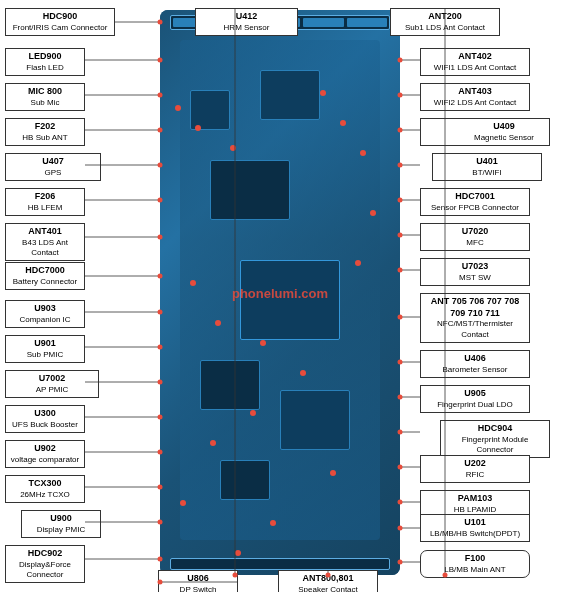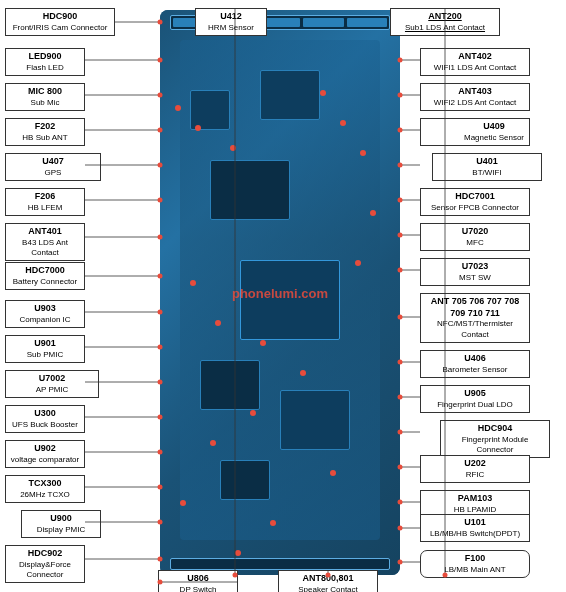--- a/index.html
+++ b/index.html
@@ -120,25 +120,25 @@
     </div>
 
     <div class="watermark">phonelumi.com</div>
   </div>
 
   <div id="labels-container">
       <div class="label-box" style="left: 5px; top: 8px; width: 110px; min-height: 28px;">
         <div class="main">HDC900</div>
         <div class="sub">Front/IRIS Cam Connector</div>
       </div>
-      <div class="label-box" style="left: 195px; top: 8px; width: 72px; min-height: 28px;">
+      <div class="label-box" style="left: 195px; top: 8px; width: 103px; min-height: 28px;">
         <div class="main">U412</div>
         <div class="sub">HRM Sensor</div>
       </div>
-      <div class="label-box" style="left: 390px; top: 8px; width: 110px; min-height: 28px; text-decoration: underline;">
+      <div class="label-box" style="left: 390px; top: 8px; width: 110px; min-height: 28px;">
         <div class="main">ANT200</div>
         <div class="sub">Sub1 LDS Ant Contact</div>
       </div>
       <div class="label-box" style="left: 5px; top: 48px; width: 80px; min-height: 24px;">
         <div class="main">LED900</div>
         <div class="sub">Flash LED</div>
       </div>
       <div class="label-box" style="left: 420px; top: 48px; width: 110px; min-height: 24px;">
         <div class="main">ANT402</div>
         <div class="sub">WIFI1 LDS Ant Contact</div>
@@ -148,21 +148,21 @@
         <div class="sub">Sub Mic</div>
       </div>
       <div class="label-box" style="left: 420px; top: 83px; width: 110px; min-height: 24px;">
         <div class="main">ANT403</div>
         <div class="sub">WIFI2 LDS Ant Contact</div>
       </div>
       <div class="label-box" style="left: 5px; top: 118px; width: 80px; min-height: 24px;">
         <div class="main">F202</div>
         <div class="sub">HB Sub ANT</div>
       </div>
-      <div class="label-box" style="left: 420px; top: 118px; width: 110px; min-height: 24px; padding-left: 41px;">
+      <div class="label-box" style="left: 420px; top: 118px; width: 130px; min-height: 24px; padding-left: 41px;">
         <div class="main">U409</div>
         <div class="sub">Magnetic Sensor</div>
       </div>
       <div class="label-box" style="left: 5px; top: 153px; width: 96px; min-height: 24px;">
         <div class="main">U407</div>
         <div class="sub">GPS</div>
       </div>
       <div class="label-box" style="left: 420px; top: 153px; width: 110px; min-height: 24px; margin-left: 12px;">
         <div class="main">U401</div>
         <div class="sub">BT/WIFI</div>

